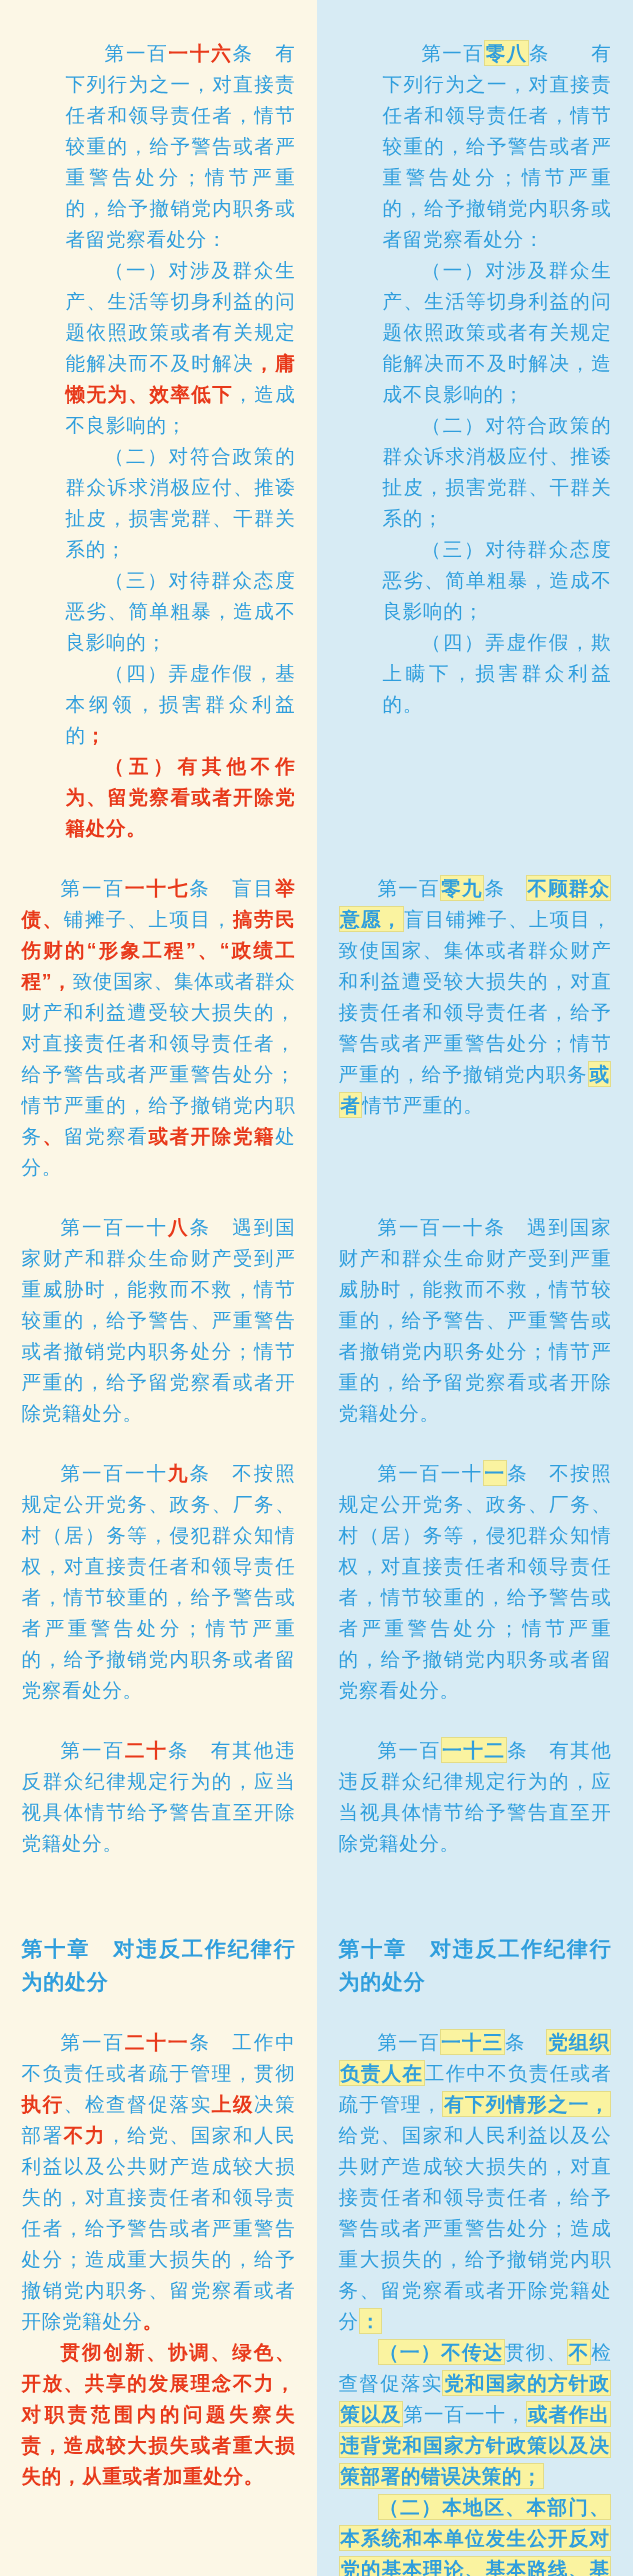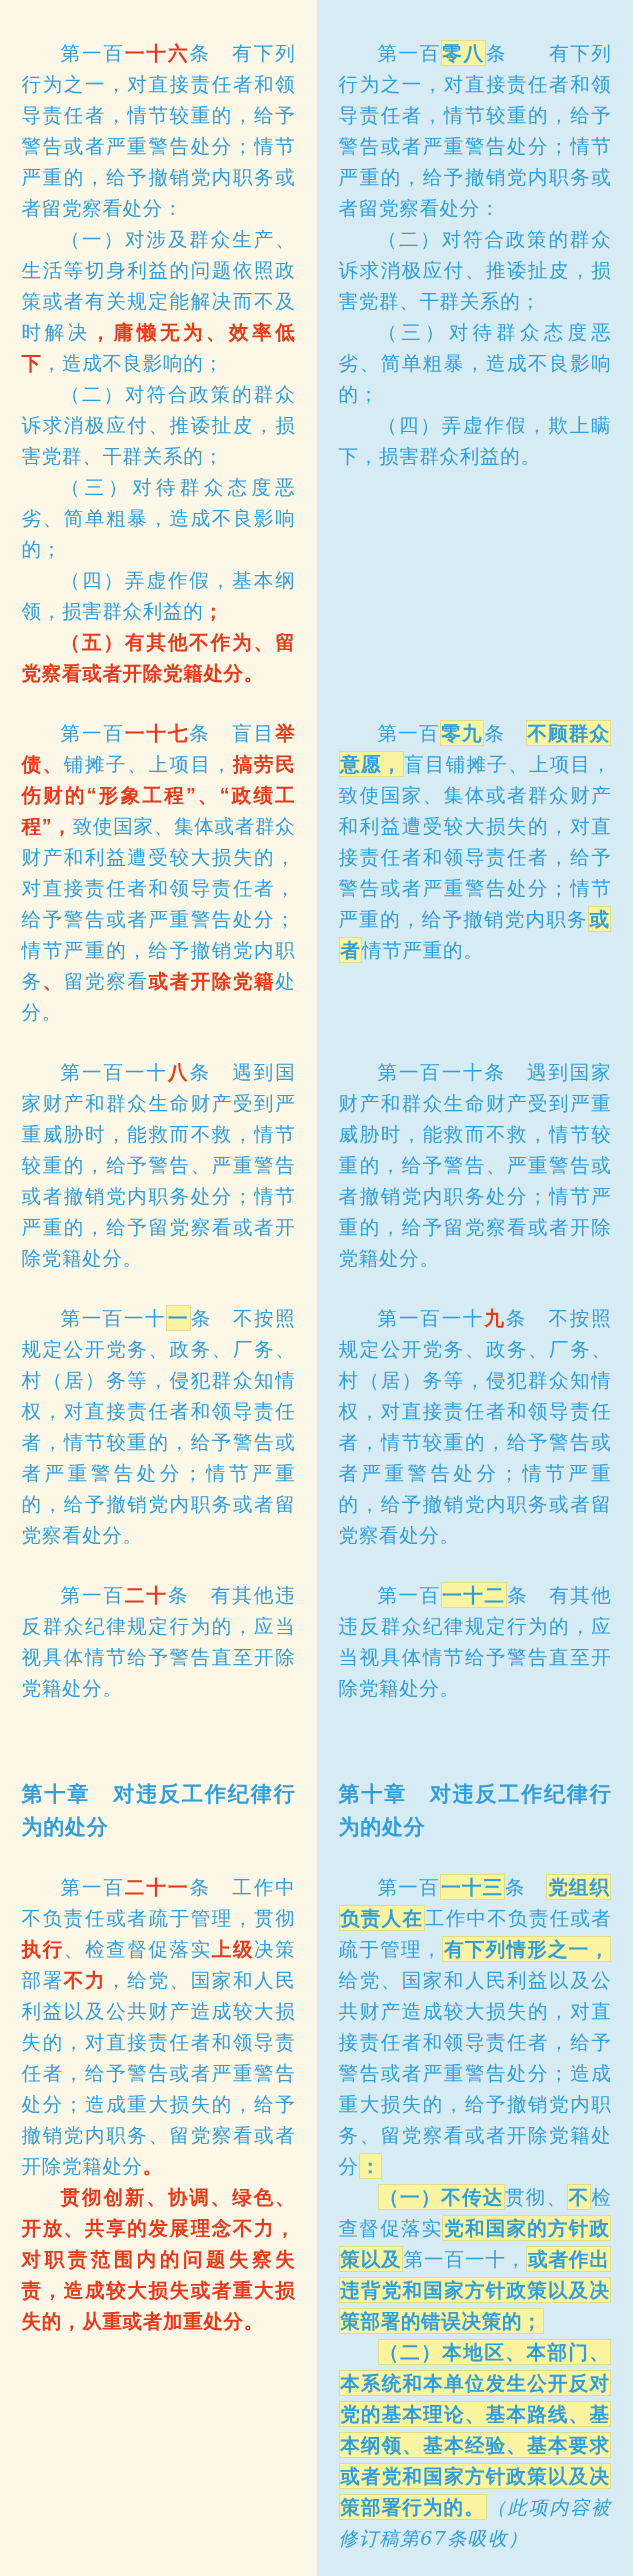--- a/index.html
+++ b/index.html
@@ -5,21 +5,21 @@
   html,body{margin:0;padding:0;}
   body{font-family:"Liberation Sans","DejaVu Sans",sans-serif;}
   .page{
     width:633px;min-height:2576px;
     background:linear-gradient(90deg,
       var(--left-bg,#fcf7e6) 0,var(--left-bg,#fcf7e6) 317px,
       var(--right-bg,#d7ebf4) 317px,var(--right-bg,#d7ebf4) 100%);
   }
   .grid{display:grid;grid-template-columns:317px 316px;}
   .cell{padding:0 21.6px 29px 21.6px;box-sizing:border-box;}
-  .cell:nth-child(-n+2){padding-top:38px;}
+  .cell:nth-child(-n+2){padding-top:38px;margin-left:44px;}
   .cell:nth-child(15),.cell:nth-child(16){padding-top:21.6px;}
   .para{
     margin:0;text-indent:2em;text-align:justify;
     font-size:19.5px;line-height:31px;letter-spacing:0.7px;
     color:var(--blue,#2f9edd);
   }
   .chapter{
     font-size:21px;font-weight:bold;line-height:33px;
     color:var(--blue,#2f9edd);text-align:justify;letter-spacing:0.7px;margin-top:44px;
   }
@@ -44,41 +44,42 @@
       <div class="cell left">
         <p class="para"><span class="run-b">第一百</span><span class="run-r">一十六</span><span class="run-b">条　有下列行为之一，对直接责任者和领导责任者，情节较重的，给予警告或者严重警告处分；情节严重的，给予撤销党内职务或者留党察看处分：</span></p>
         <p class="para"><span class="run-b">（一）对涉及群众生产、生活等切身利益的问题依照政策或者有关规定能解决而不及时解决</span><span class="run-r">，庸懒无为、效率低下</span><span class="run-b">，造成不良影响的；</span></p>
         <p class="para"><span class="run-b">（二）对符合政策的群众诉求消极应付、推诿扯皮，损害党群、干群关系的；</span></p>
         <p class="para"><span class="run-b">（三）对待群众态度恶劣、简单粗暴，造成不良影响的；</span></p>
         <p class="para"><span class="run-b">（四）弄虚作假，基本纲领，损害群众利益的</span><span class="run-r">；</span></p>
         <p class="para"><span class="run-r">（五）有其他不作为、留党察看或者开除党籍处分。</span></p>
       </div>
       <div class="cell right">
         <p class="para"><span class="run-b">第一百</span><span class="run-hl">零八</span><span class="run-b">条　　有下列行为之一，对直接责任者和领导责任者，情节较重的，给予警告或者严重警告处分；情节严重的，给予撤销党内职务或者留党察看处分：</span></p>
+        <p class="para"><span class="run-b">（一）对涉及群众生产、生活等切身利益的问题依照政策或者有关规定能解决而不及时解决，造成不良影响的；</span></p>
         <p class="para"><span class="run-b">（二）对符合政策的群众诉求消极应付、推诿扯皮，损害党群、干群关系的；</span></p>
         <p class="para"><span class="run-b">（三）对待群众态度恶劣、简单粗暴，造成不良影响的；</span></p>
         <p class="para"><span class="run-b">（四）弄虚作假，欺上瞒下，损害群众利益的。</span></p>
       </div>
       <div class="cell left">
         <p class="para"><span class="run-b">第一百</span><span class="run-r">一十七</span><span class="run-b">条　盲目</span><span class="run-r">举债、</span><span class="run-b">铺摊子、上项目，</span><span class="run-r">搞劳民伤财的“形象工程”、“政绩工程”，</span><span class="run-b">致使国家、集体或者群众财产和利益遭受较大损失的，对直接责任者和领导责任者，给予警告或者严重警告处分；情节严重的，给予撤销党内职务</span><span class="run-r">、</span><span class="run-b">留党察看</span><span class="run-r">或者开除党籍</span><span class="run-b">处分。</span></p>
       </div>
       <div class="cell right">
         <p class="para"><span class="run-b">第一百</span><span class="run-hl">零九</span><span class="run-b">条　</span><span class="run-hl">不顾群众意愿，</span><span class="run-b">盲目铺摊子、上项目，致使国家、集体或者群众财产和利益遭受较大损失的，对直接责任者和领导责任者，给予警告或者严重警告处分；情节严重的，给予撤销党内职务</span><span class="run-hl">或者</span><span class="run-b">情节严重的。</span></p>
       </div>
       <div class="cell left">
         <p class="para"><span class="run-b">第一百一十</span><span class="run-r">八</span><span class="run-b">条　遇到国家财产和群众生命财产受到严重威胁时，能救而不救，情节较重的，给予警告、严重警告或者撤销党内职务处分；情节严重的，给予留党察看或者开除党籍处分。</span></p>
       </div>
       <div class="cell right">
         <p class="para"><span class="run-b">第一百一十条　遇到国家财产和群众生命财产受到严重威胁时，能救而不救，情节较重的，给予警告、严重警告或者撤销党内职务处分；情节严重的，给予留党察看或者开除党籍处分。</span></p>
       </div>
+      <div class="cell left">
+        <p class="para"><span class="run-b">第一百一十</span><span class="run-r">九</span><span class="run-b">条　不按照规定公开党务、政务、厂务、村（居）务等，侵犯群众知情权，对直接责任者和领导责任者，情节较重的，给予警告或者严重警告处分；情节严重的，给予撤销党内职务或者留党察看处分。</span></p>
+      </div>
       <div class="cell right">
         <p class="para"><span class="run-b">第一百一十</span><span class="run-hl">一</span><span class="run-b">条　不按照规定公开党务、政务、厂务、村（居）务等，侵犯群众知情权，对直接责任者和领导责任者，情节较重的，给予警告或者严重警告处分；情节严重的，给予撤销党内职务或者留党察看处分。</span></p>
-      </div>
-      <div class="cell left">
-        <p class="para"><span class="run-b">第一百一十</span><span class="run-r">九</span><span class="run-b">条　不按照规定公开党务、政务、厂务、村（居）务等，侵犯群众知情权，对直接责任者和领导责任者，情节较重的，给予警告或者严重警告处分；情节严重的，给予撤销党内职务或者留党察看处分。</span></p>
       </div>
       <div class="cell left">
         <p class="para"><span class="run-b">第一百</span><span class="run-r">二十</span><span class="run-b">条　有其他违反群众纪律规定行为的，应当视具体情节给予警告直至开除党籍处分。</span></p>
       </div>
       <div class="cell right">
         <p class="para"><span class="run-b">第一百</span><span class="run-hl">一十二</span><span class="run-b">条　有其他违反群众纪律规定行为的，应当视具体情节给予警告直至开除党籍处分。</span></p>
       </div>
       <div class="cell left">
         <div class="chapter">第十章　对违反工作纪律行为的处分</div>
       </div>

